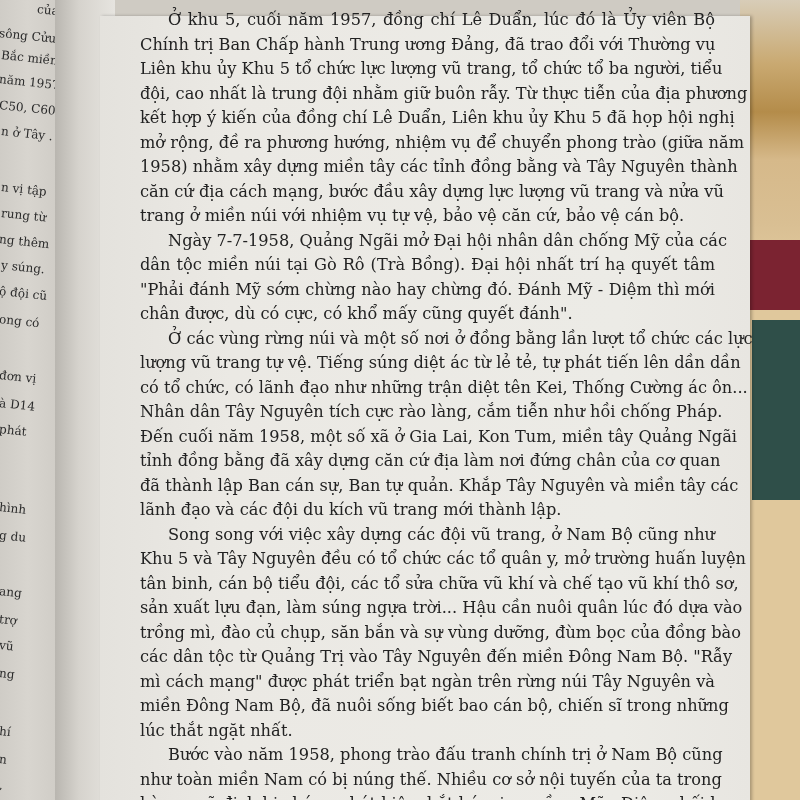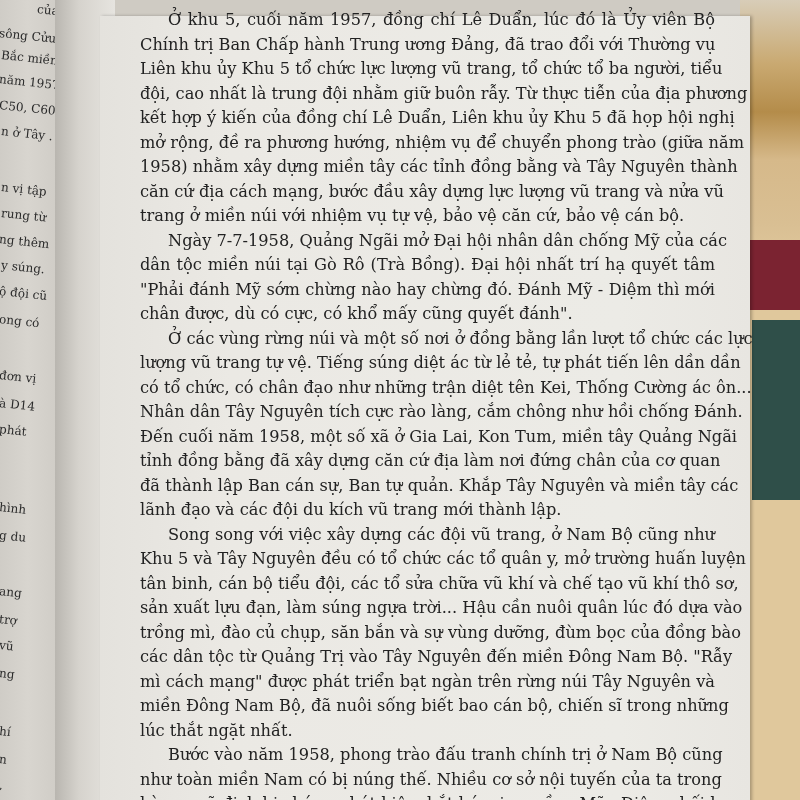--- a/index.html
+++ b/index.html
@@ -158,22 +158,22 @@
       <span class="line">mở rộng, đề ra phương hướng, nhiệm vụ để chuyển phong trào (giữa năm</span>
       <span class="line">1958) nhằm xây dựng miền tây các tỉnh đồng bằng và Tây Nguyên thành</span>
       <span class="line">căn cứ địa cách mạng, bước đầu xây dựng lực lượng vũ trang và nửa vũ</span>
       <span class="line last">trang ở miền núi với nhiệm vụ tự vệ, bảo vệ căn cứ, bảo vệ cán bộ.</span>
       <span class="line indent">Ngày 7-7-1958, Quảng Ngãi mở Đại hội nhân dân chống Mỹ của các</span>
       <span class="line">dân tộc miền núi tại Gò Rô (Trà Bồng). Đại hội nhất trí hạ quyết tâm</span>
       <span class="line">"Phải đánh Mỹ sớm chừng nào hay chừng đó. Đánh Mỹ - Diệm thì mới</span>
       <span class="line last">chân được, dù có cực, có khổ mấy cũng quyết đánh".</span>
       <span class="line indent">Ở các vùng rừng núi và một số nơi ở đồng bằng lần lượt tổ chức các lực</span>
       <span class="line">lượng vũ trang tự vệ. Tiếng súng diệt ác từ lẻ tẻ, tự phát tiến lên dần dần</span>
-      <span class="line">có tổ chức, có chân đạo như những trận diệt tên Kei, Thống Cường ác ôn...</span>
-      <span class="line">Nhân dân Tây Nguyên tích cực rào làng, cắm chông như hồi chống Đánh.</span>
+      <span class="line">có tổ chức, có lãnh đạo như những trận diệt tên Kei, Thống Cường ác ôn...</span>
+      <span class="line">Nhân dân Tây Nguyên tích cực rào làng, cắm tiễn như hồi chống Pháp.</span>
       <span class="line">Đến cuối năm 1958, một số xã ở Gia Lai, Kon Tum, miền tây Quảng Ngãi</span>
       <span class="line">tỉnh đồng bằng đã xây dựng căn cứ địa làm nơi đứng chân của cơ quan</span>
       <span class="line">đã thành lập Ban cán sự, Ban tự quản. Khắp Tây Nguyên và miền tây các</span>
       <span class="line last">lãnh đạo và các đội du kích vũ trang mới thành lập.</span>
       <span class="line indent">Song song với việc xây dựng các đội vũ trang, ở Nam Bộ cũng như</span>
       <span class="line">Khu 5 và Tây Nguyên đều có tổ chức các tổ quân y, mở trường huấn luyện</span>
       <span class="line">tân binh, cán bộ tiểu đội, các tổ sửa chữa vũ khí và chế tạo vũ khí thô sơ,</span>
       <span class="line">sản xuất lựu đạn, làm súng ngựa trời... Hậu cần nuôi quân lúc đó dựa vào</span>
       <span class="line">trồng mì, đào củ chụp, săn bắn và sự vùng dưỡng, đùm bọc của đồng bào</span>
       <span class="line">các dân tộc từ Quảng Trị vào Tây Nguyên đến miền Đông Nam Bộ. "Rẫy</span>

